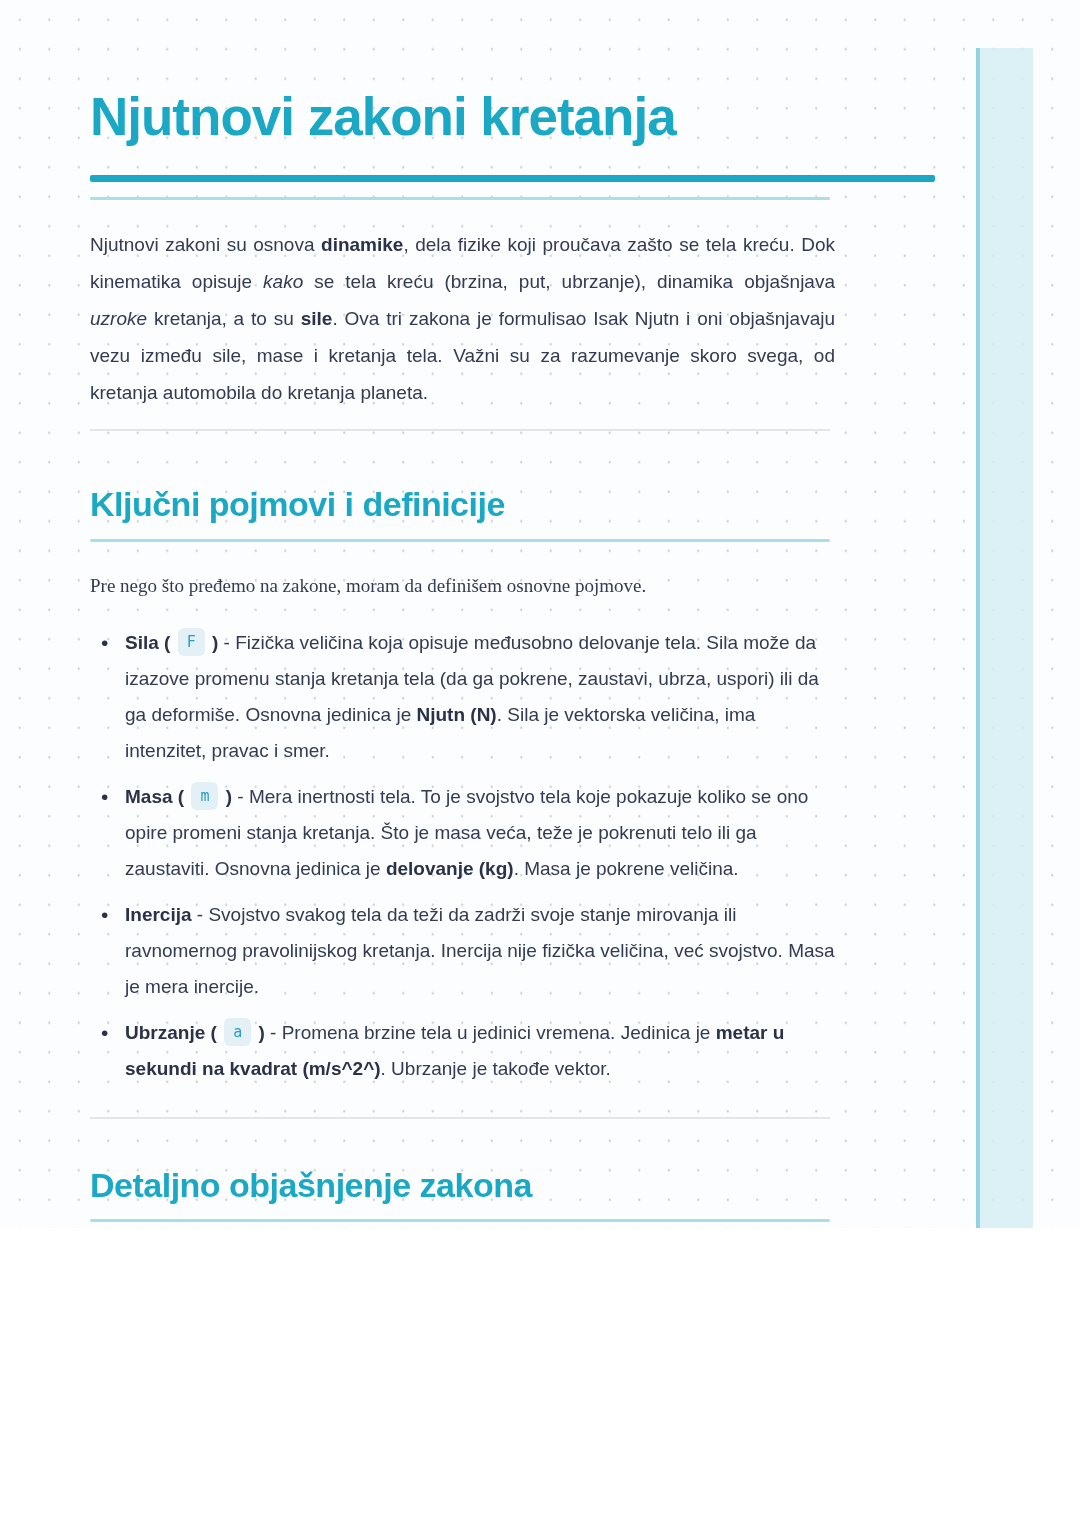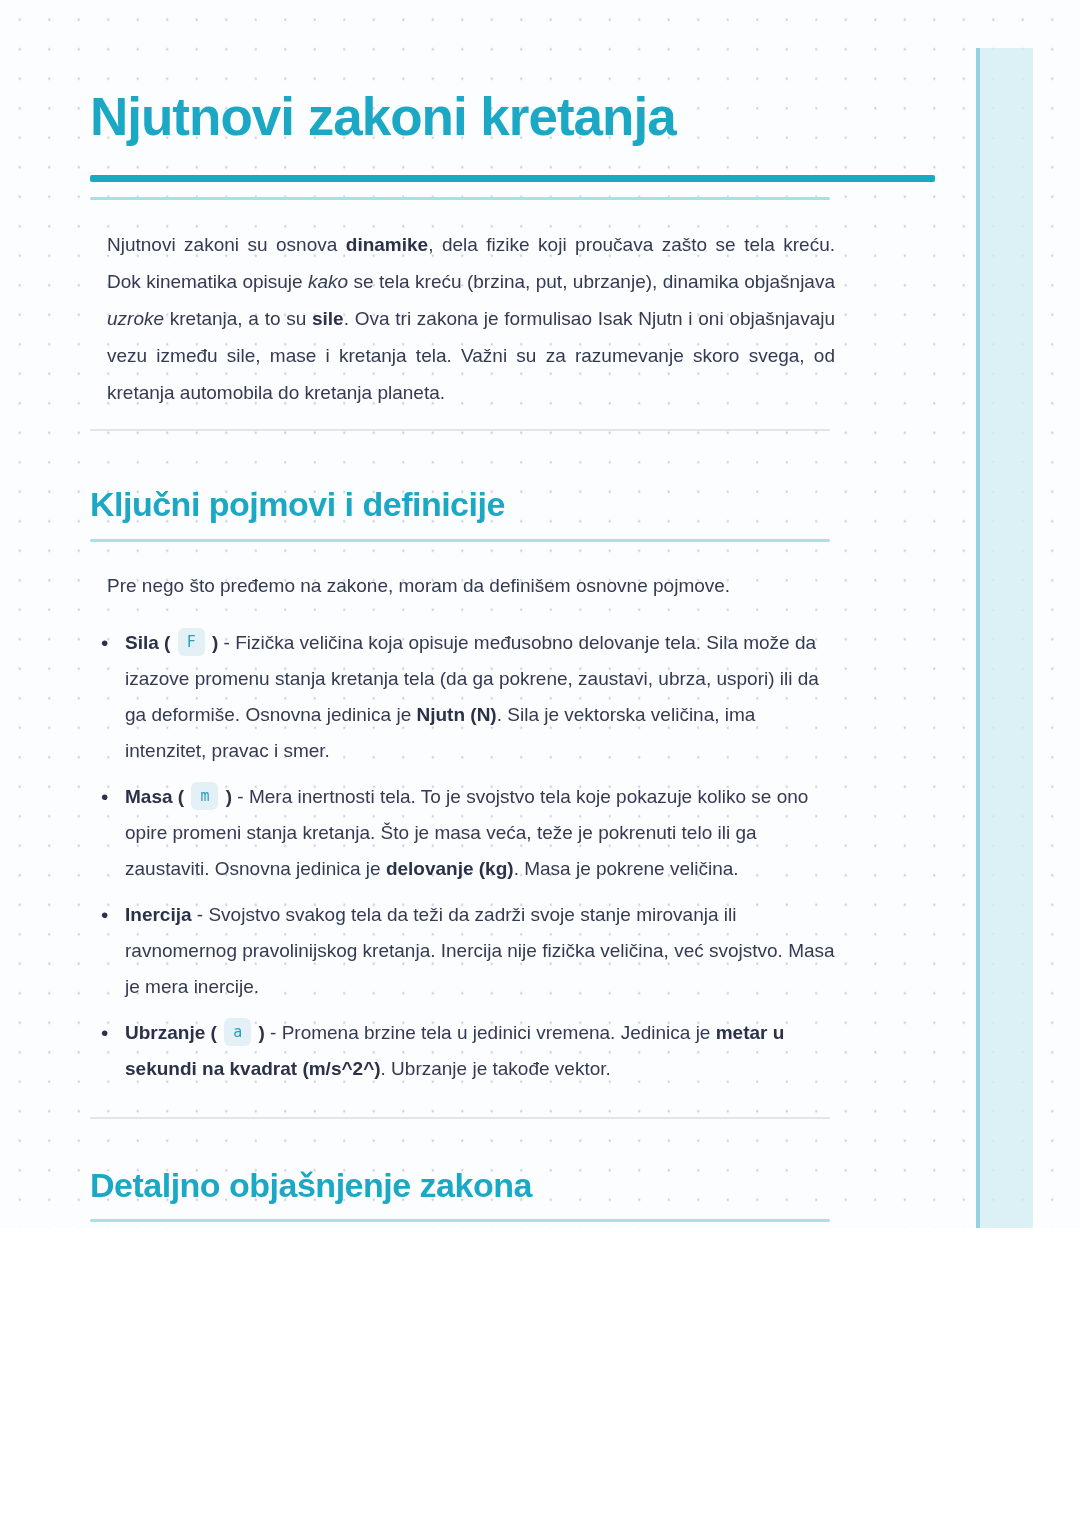--- a/index.html
+++ b/index.html
@@ -58,21 +58,20 @@
   }
   .divider {
     width:740px; height:2px;
     background:#e3e5ea;
   }
   p.body-text {
     font-size:19px;
     line-height:37px;
     text-align:justify;
     color:#333a52;
-    margin-left:17px;
   }
   .b { font-weight:700; color:#2b3148; }
   .i { font-style:italic; }
   .chip {
     display:inline-block;
     background:#e3f1f7;
     color:#2a9ec0;
     font-family:"DejaVu Sans Mono", monospace;
     font-size:15px;
     line-height:1;
@@ -112,21 +111,21 @@
     right:68px; top:1500px;
     font-size:15.5px;
     color:#9aa0ab;
     z-index:3;
     letter-spacing:0.3px;
   }
   
   .mt-48 { margin-top:48px; }
   .mt-55 { margin-top:55px; }
   .mt-26 { margin-top:26px; }
-  .mt-25 { margin-top:25px; }
+  .mt-25 { margin-top:25px;font-family:Liberation Serif, serif; }
   .mt-18 { margin-top:18px; }
   .mt-30 { margin-top:30px; }
   .mt-38 { margin-top:38px; }
 </style>
 </head>
 <body>
 
 <div class="page">
 
   <div class="side-strip"></div>

